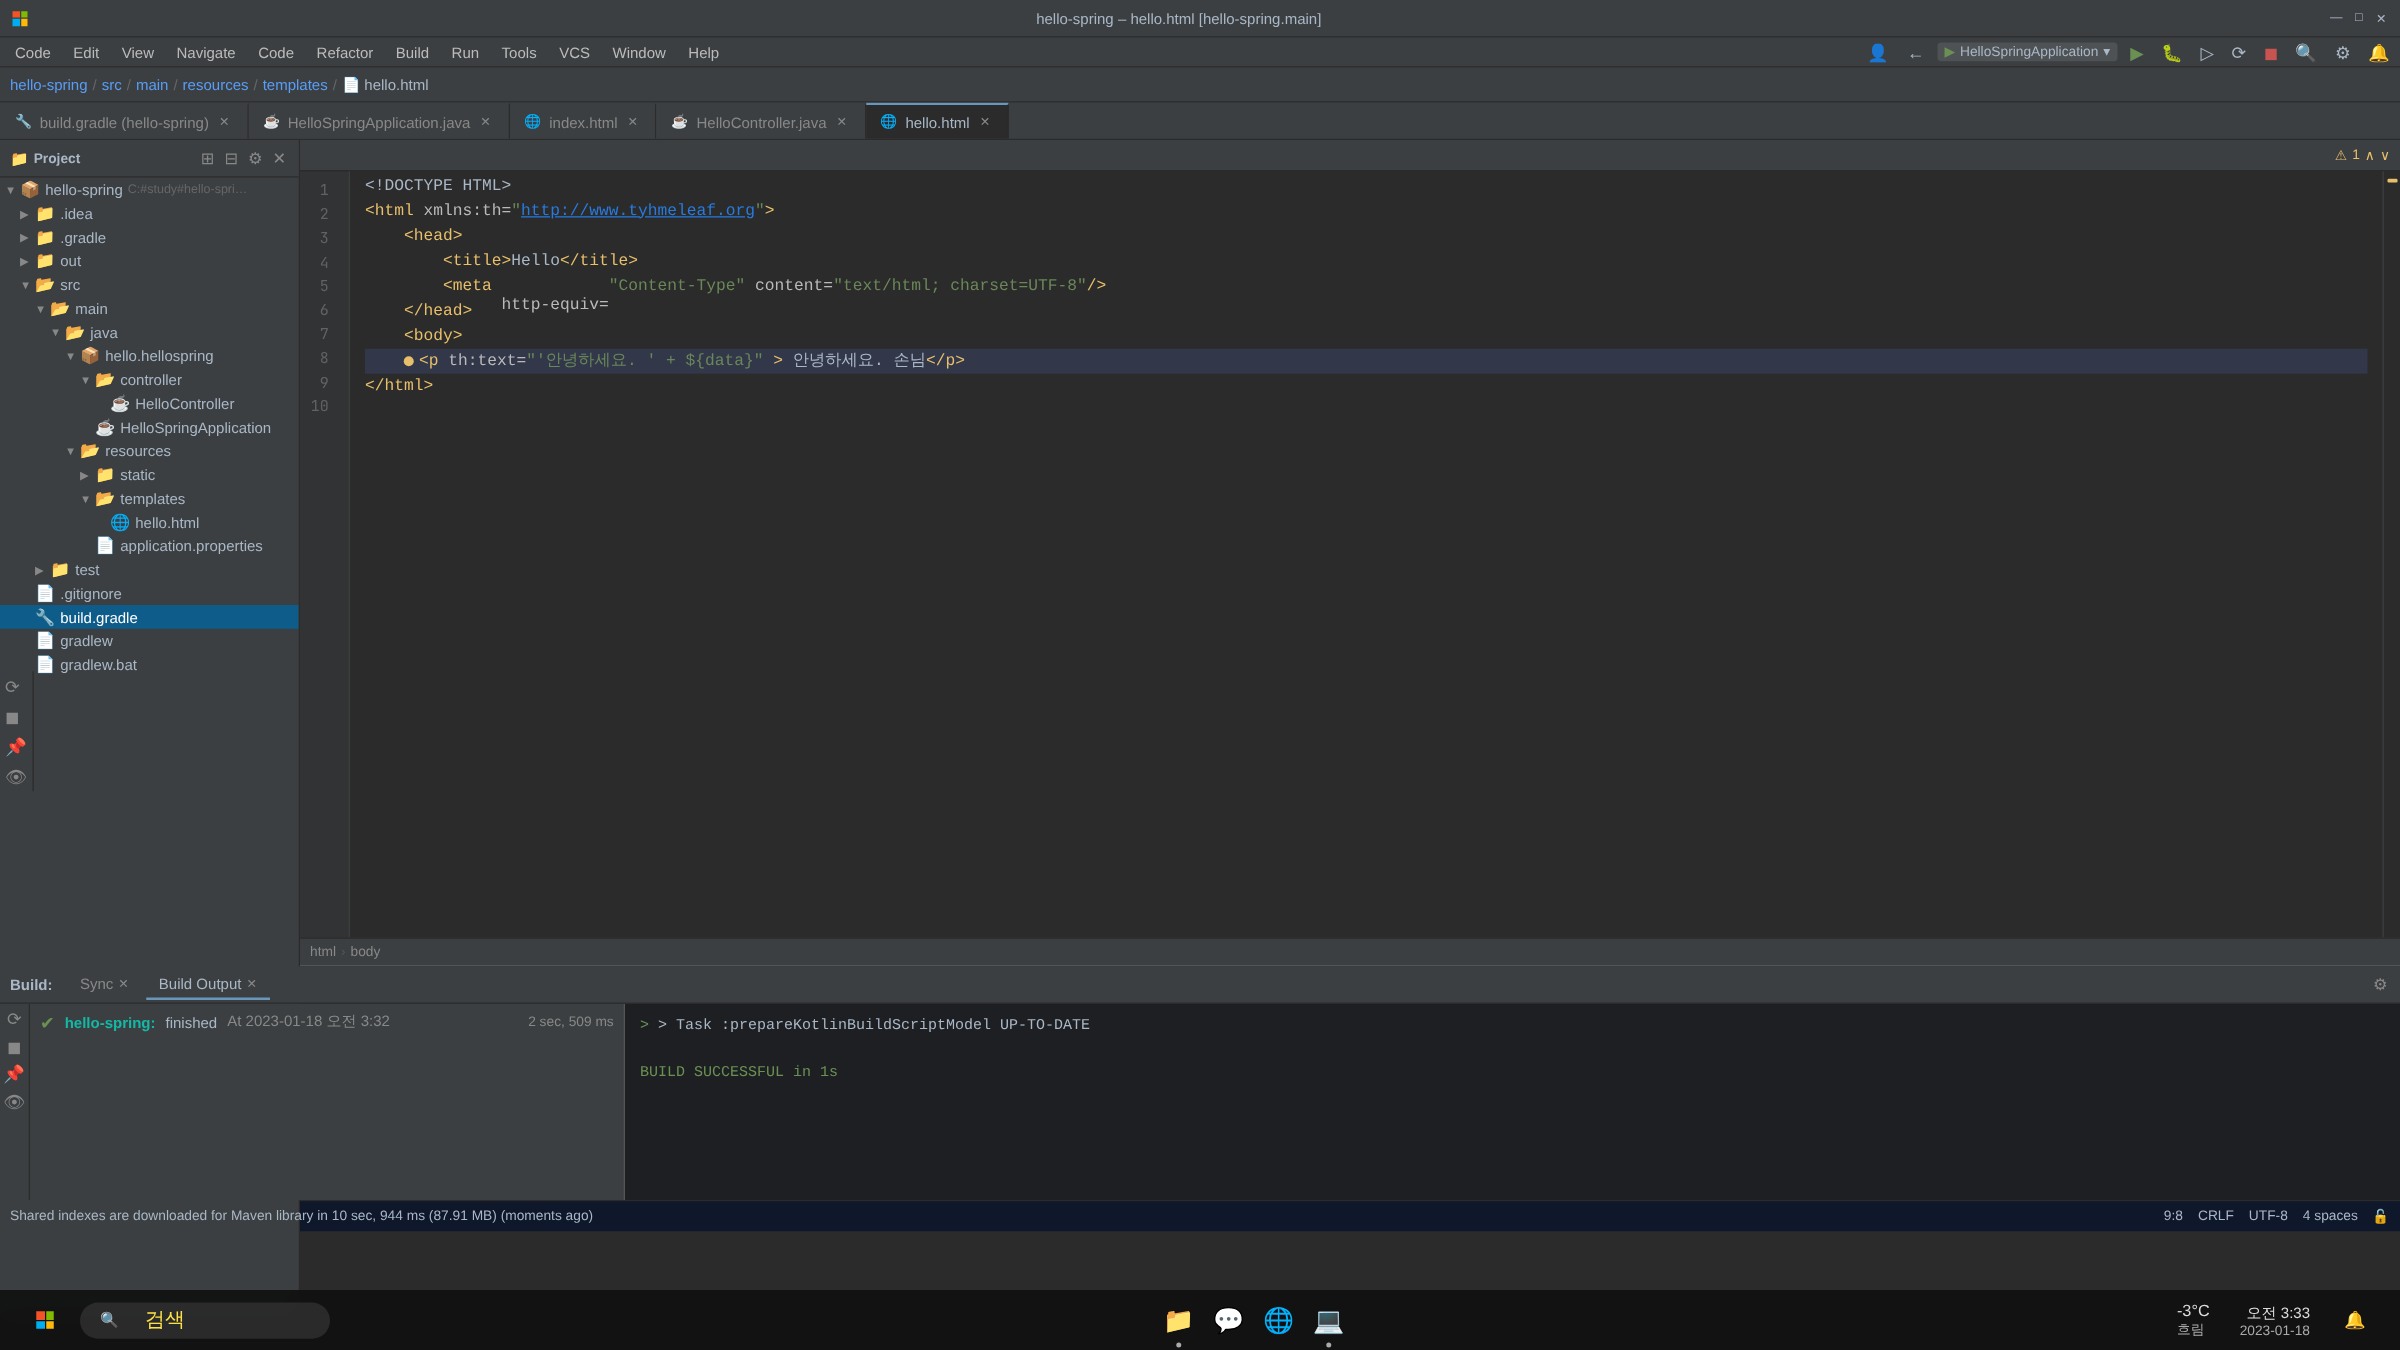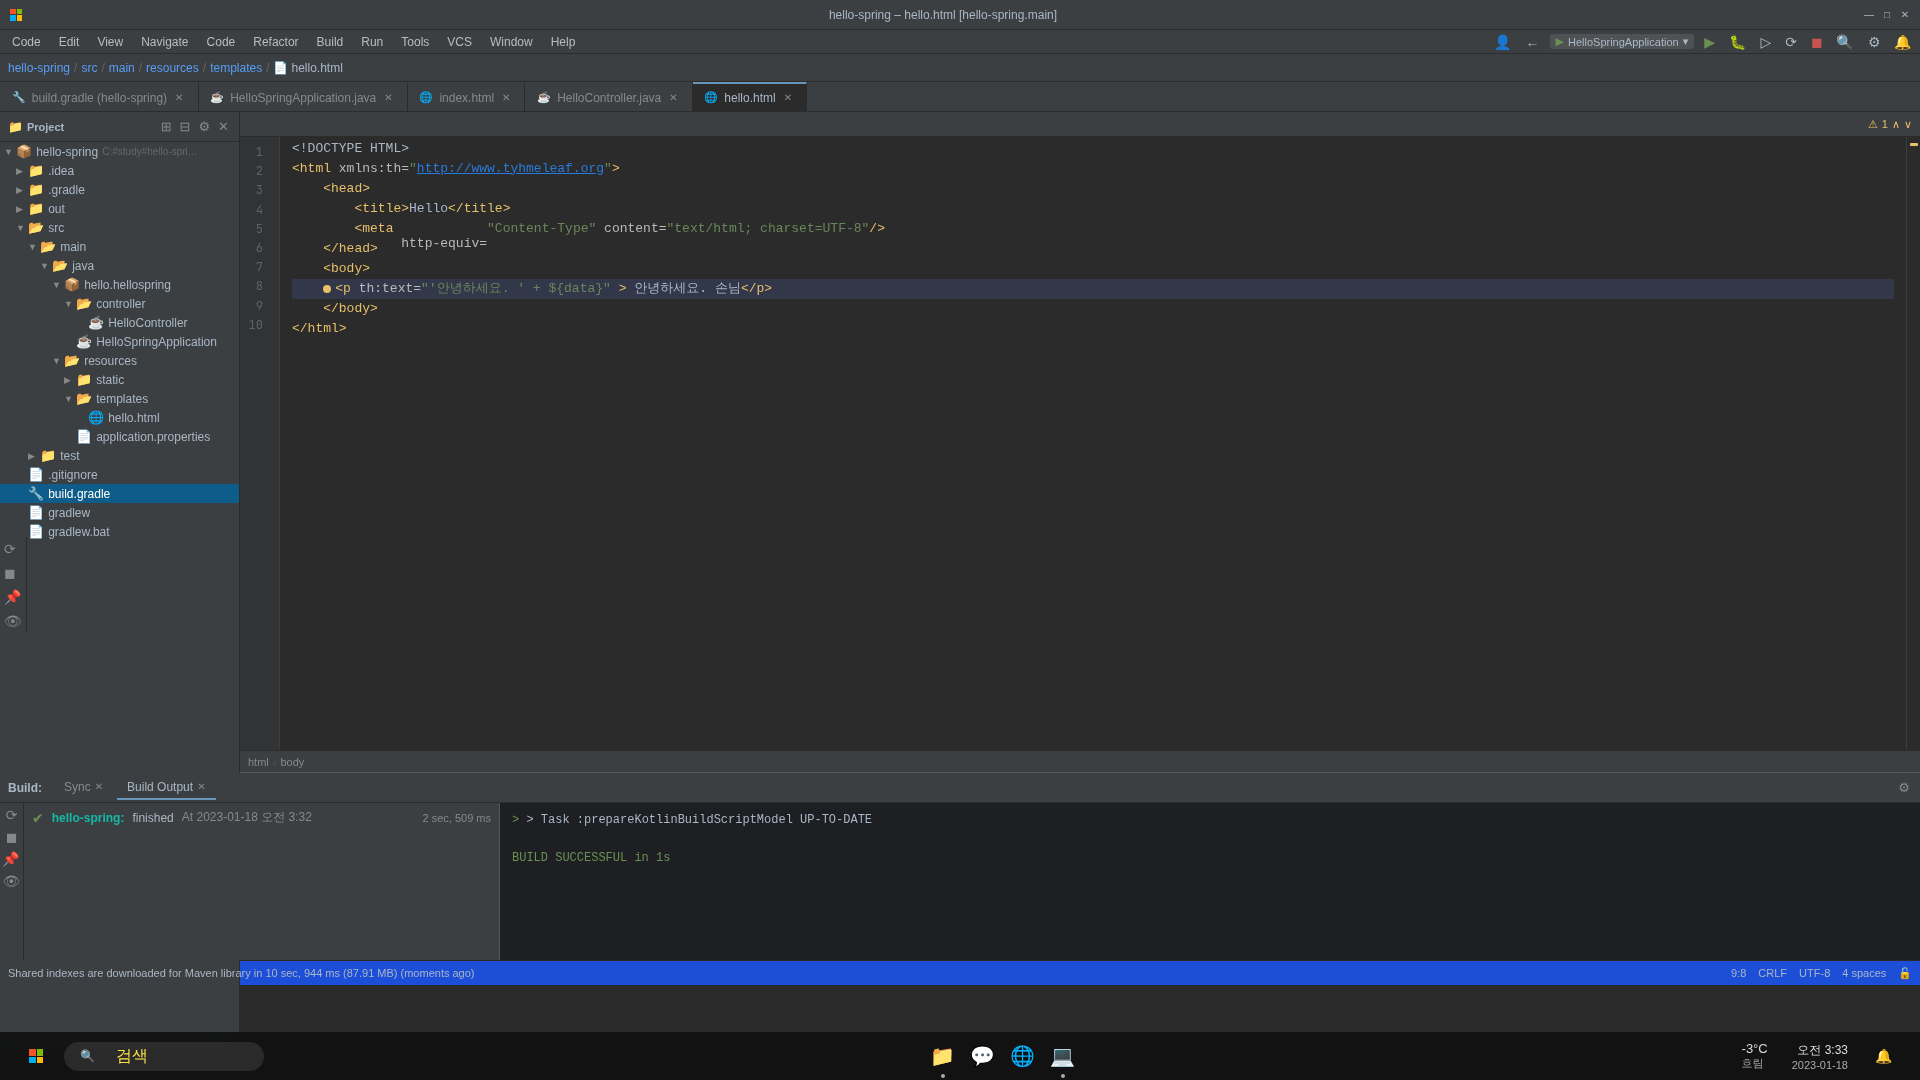--- a/index.html
+++ b/index.html
@@ -505,23 +505,20 @@
         <div class="code-line">
           <span style="color:#a9b7c6;">    </span><span style="color:#e8bf6a;">&lt;body&gt;</span>
         </div>
 
         <div class="code-line" style="background:#32374a;">
           <span style="color:#a9b7c6;">    </span>
           <span style="display:inline-block;width:8px;height:8px;background:#e8bf6a;border-radius:50%;margin-right:4px;vertical-align:middle;"></span>
           <span style="color:#e8bf6a;">&lt;p</span><span style="color:#bababa;"> th:text=</span><span style="color:#6a8759;">"'안녕하세요. ' + ${data}"</span><span style="color:#e8bf6a;"> &gt;</span><span style="color:#a9b7c6;"> 안녕하세요. 손님</span><span style="color:#e8bf6a;">&lt;/p&gt;</span>
         </div>
 
-        <div class="code-line">
-          <span style="color:#a9b7c6;">    </span><span style="color:#e8bf6a;">&lt;/body&gt;</span>
-        </div>
 
         <div class="code-line">
           <span style="color:#e8bf6a;">&lt;/html&gt;</span>
         </div>
       </div>
 
       <div id="right-gutter" style="width:14px;background:#2b2b2b;border-left:1px solid #3c3f41;display:flex;flex-direction:column;align-items:center;padding-top:6px;">
         <div class="gutter-mark"></div>
       </div>
     </div>
@@ -580,21 +577,21 @@
       <div style="color:#a9b7c6;">
         <span style="color:#6a9153;">&gt;</span>
         <span>&gt; Task :prepareKotlinBuildScriptModel UP-TO-DATE</span>
       </div>
       <div>&nbsp;</div>
       <div style="color:#6a9153;">BUILD SUCCESSFUL in 1s</div>
     </div>
   </div>
 </div>
 
-<div id="status-bar" style="display:flex;align-items:center;justify-content:space-between;background:#1d4ed8;height:25px;padding:0 8px;font-size:11px;border-top:1px solid #2b2b2b;gap:40px;">
+<div id="status-bar" style="display:flex;align-items:center;justify-content:space-between;background:#0f172a;height:25px;padding:0 8px;font-size:11px;border-top:1px solid #2b2b2b;gap:40px;">
   <div id="status-left" style="color:#a9b7c6;display:flex;align-items:center;gap:4px;">Shared indexes are downloaded for Maven library in 10 sec, 944 ms (87.91 MB) (moments ago)</div>
   <div id="status-right" style="display:flex;gap:12px;color:#a9b7c6;align-items:center;">
     <span>9:8</span>
     <span>CRLF</span>
     <span>UTF-8</span>
     <span>4 spaces</span>
     <span>🔓</span>
   </div>
 </div>
 

